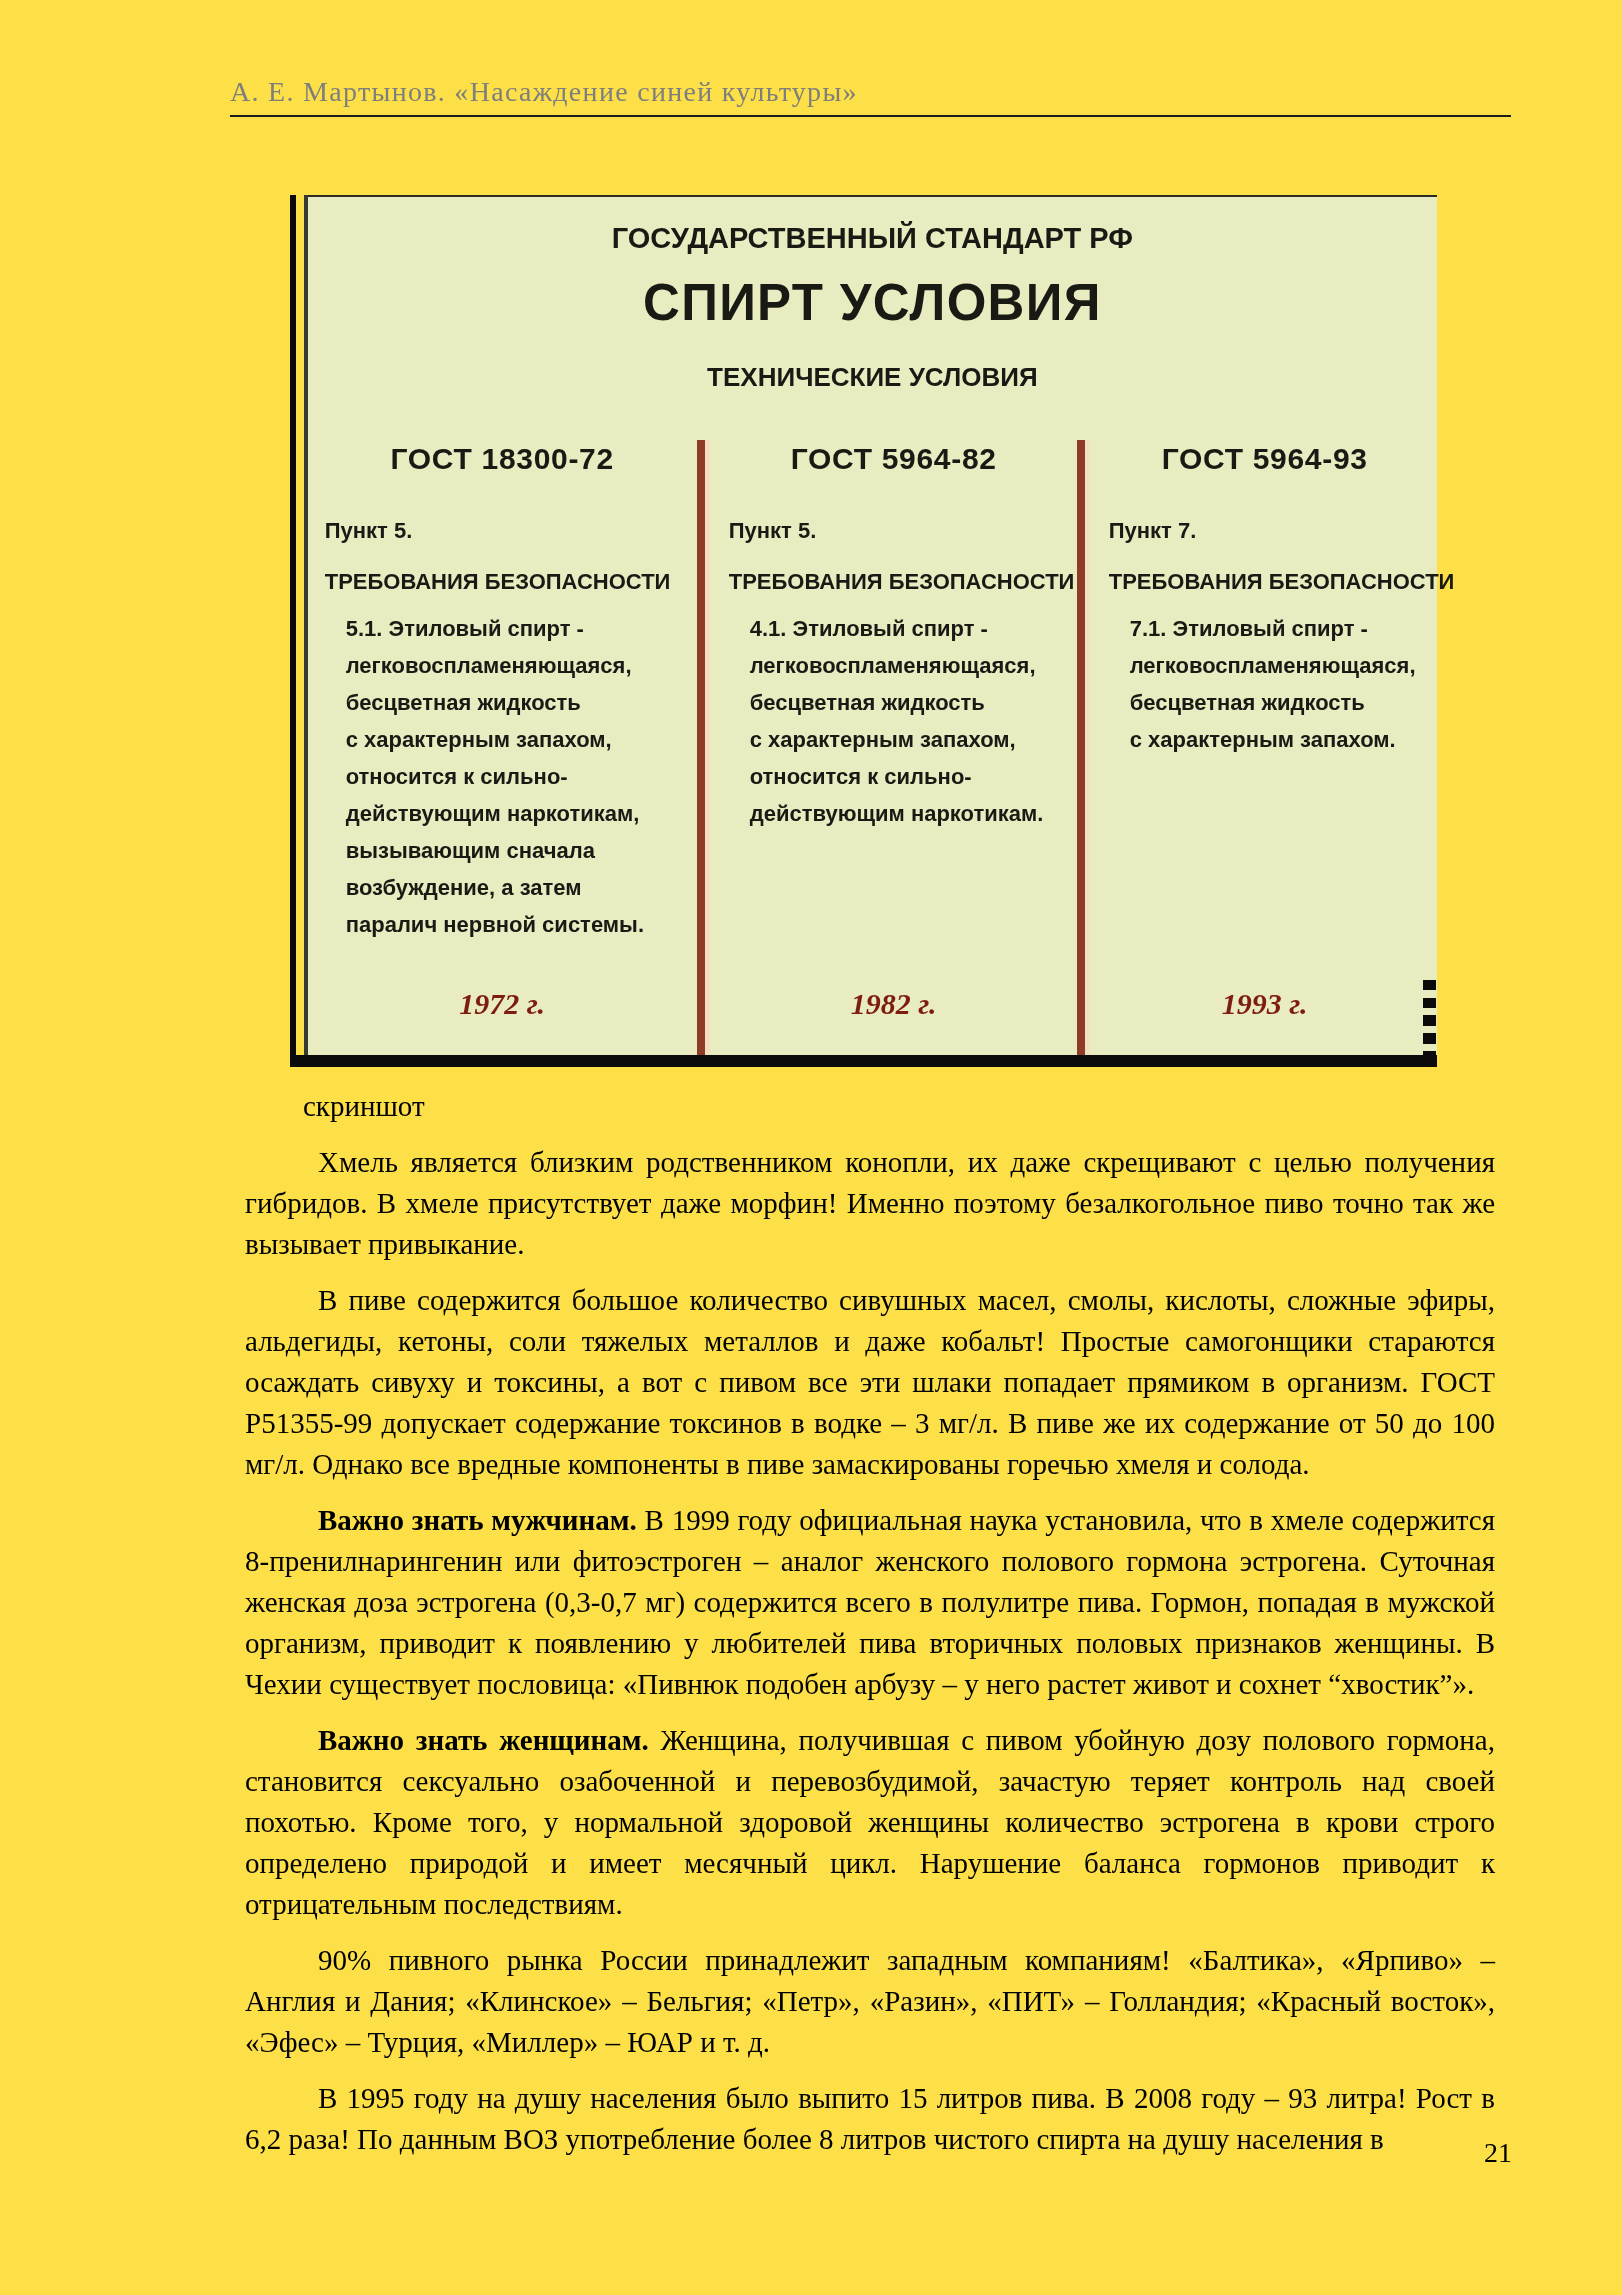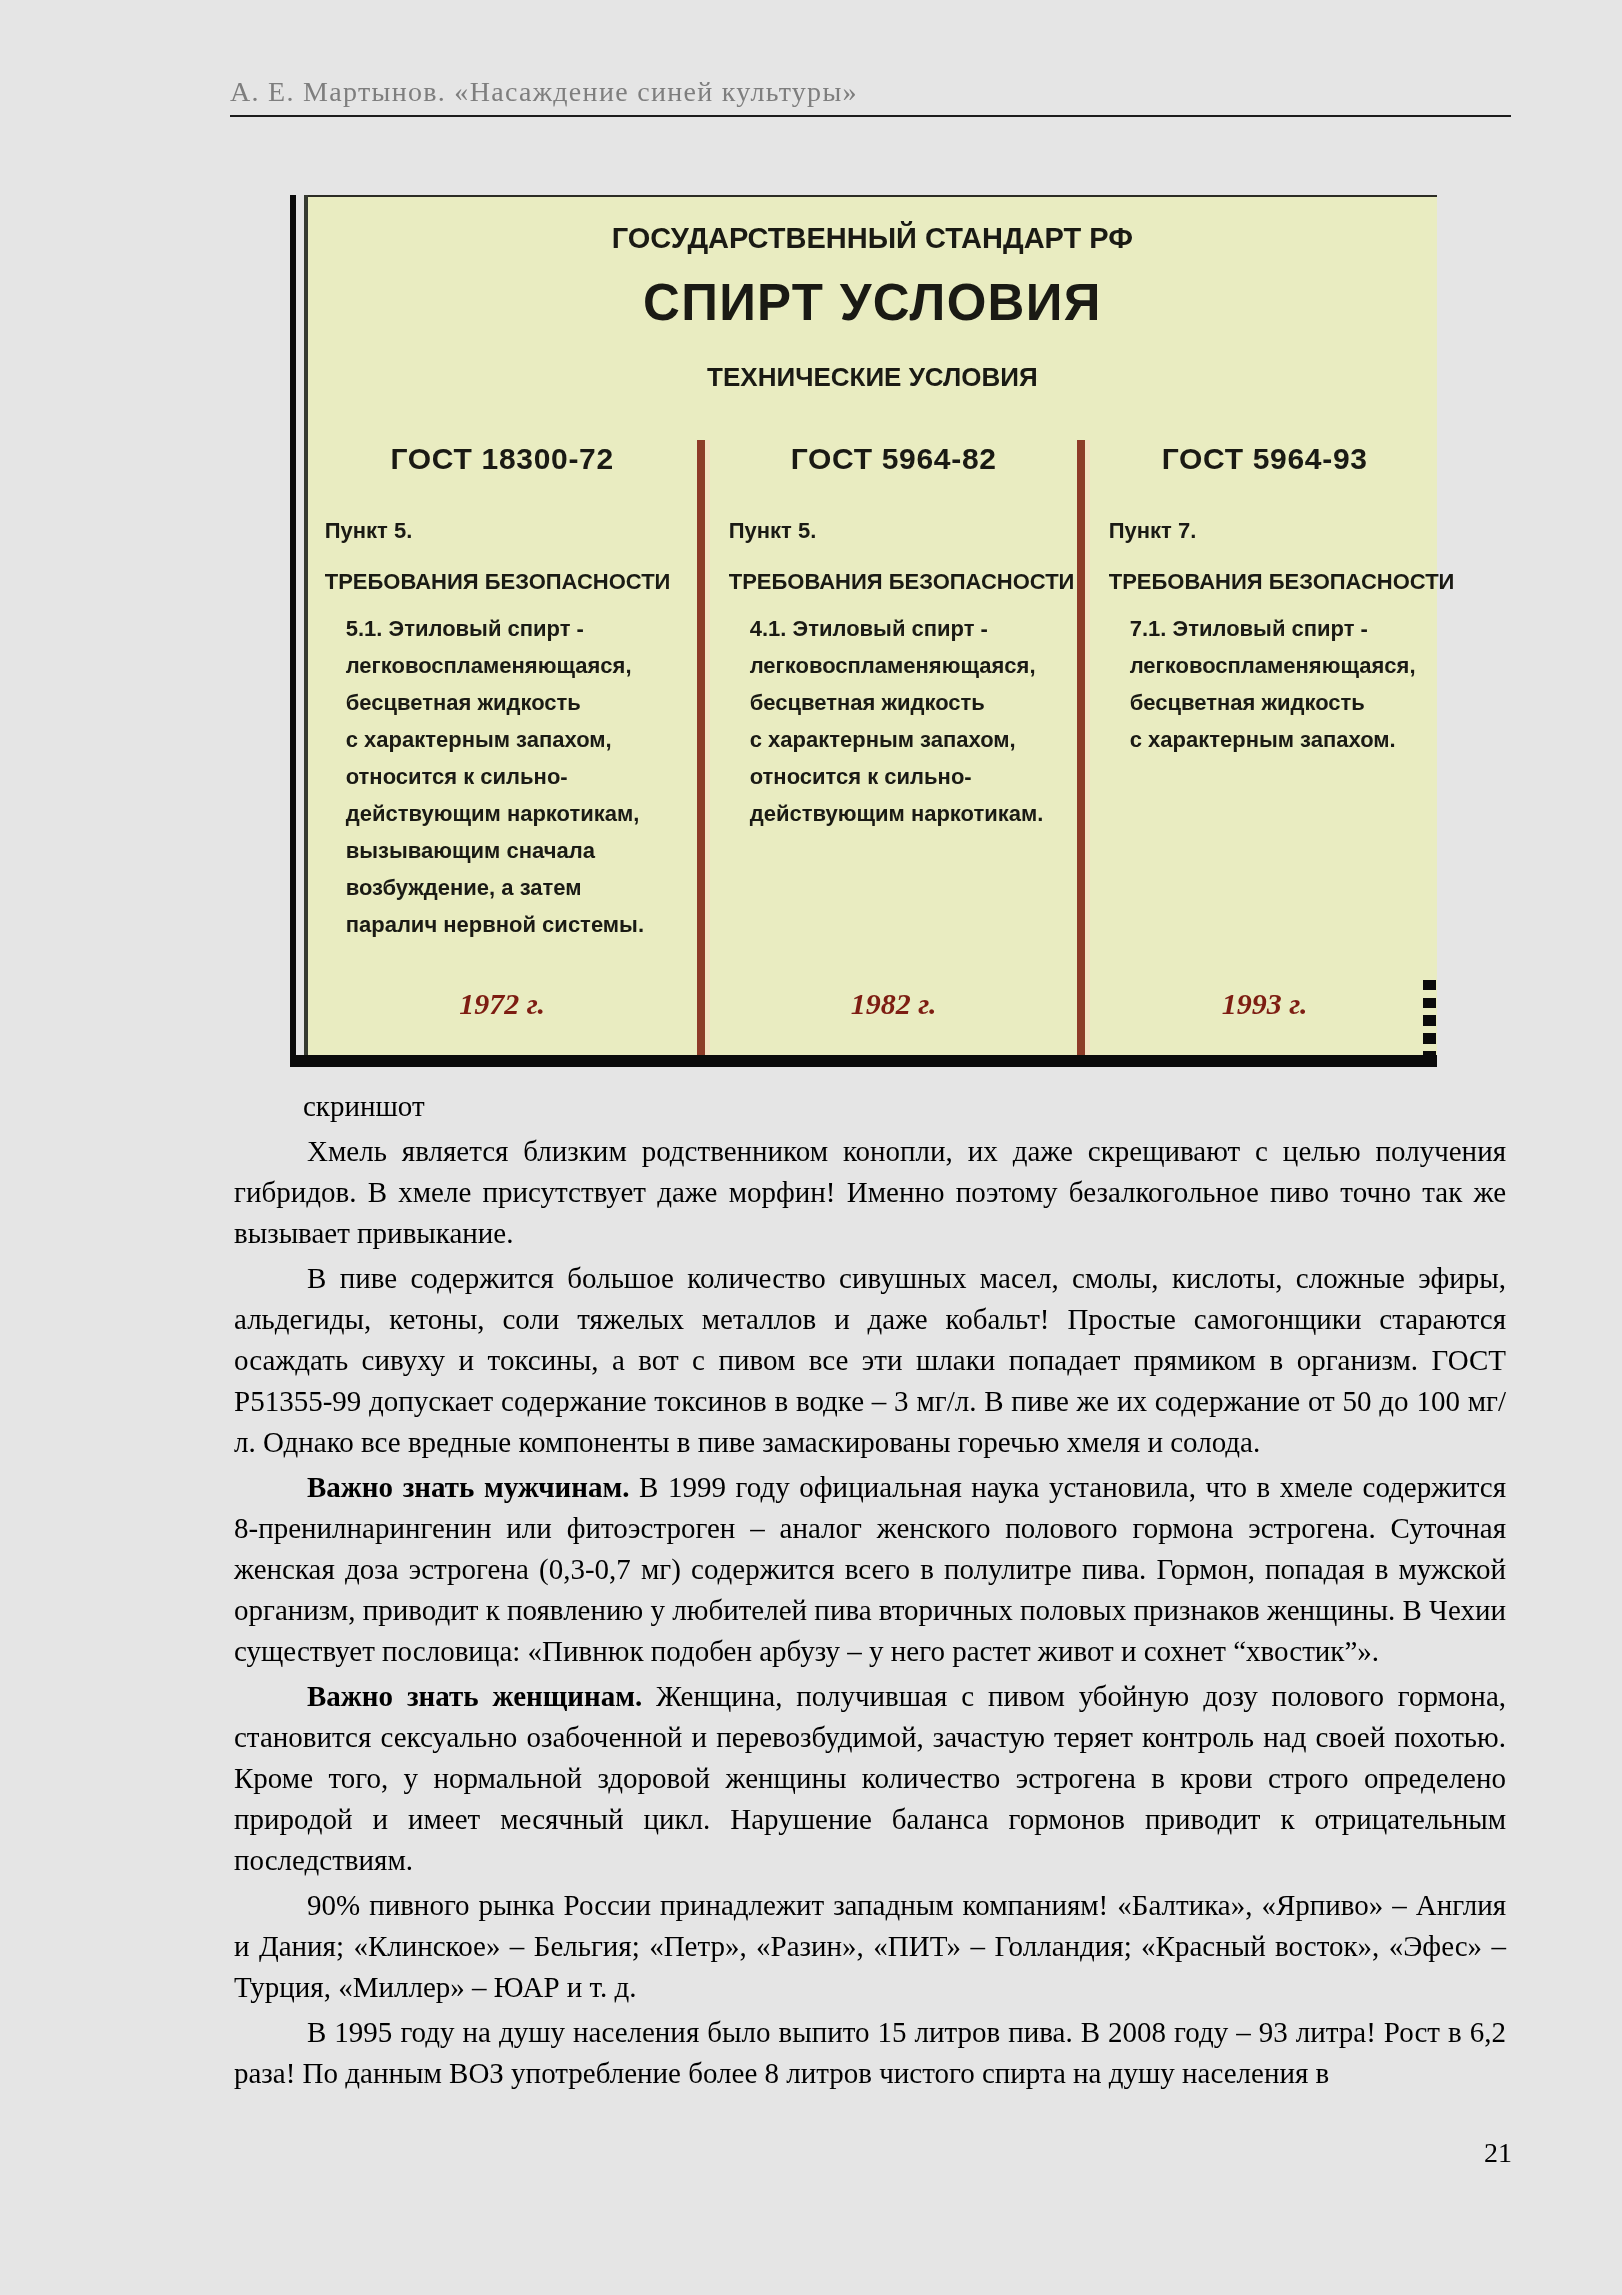--- a/index.html
+++ b/index.html
@@ -1,17 +1,17 @@
 <!DOCTYPE html>
 <html style="--fig-bg: #e9ecc1; --divider: #8e3b28; --year: #7d1d12;font-size:10.5px"><head>
 <meta charset="utf-8">
 <style>
   html,body { margin:0; padding:0; background:#ffffff; }
   .page {
-    position:relative; width:1623px; height:2295px; background:#e5e5e5;
+    position:relative; width:1623px; height:2295px; background:#fde047;
     font-family:"Liberation Serif", serif; color:#000; overflow:hidden;
   }
 
   
   .running-header {
     position:absolute; left:230px; top:76px;
     font-size:28px; color:#7e7e7e; letter-spacing:1.3px; white-space:nowrap;
   }
   .header-rule {
     position:absolute; left:230px; top:115px; width:1281px; height:2px; background:#1c1c1c;
@@ -61,21 +61,21 @@
     position:absolute; right:1.3px; bottom:11.8px; width:13px; height:75px; z-index:6;
     background:repeating-linear-gradient(to bottom,#0b0b0b 0 10.5px,rgba(0,0,0,0) 10.5px 17.7px);
   }
 
   
   .bodytext {
     position:absolute; left:230px; top:1086px; width:1280px;
     font-size:29px; line-height:41px; text-align:justify; color:#000;
   }
   .caption { text-align:left; text-indent:73px; }
-  .bodytext p { margin:4px; text-indent:73px; }
+  .bodytext p { margin:15px; text-indent:73px; }
   .lead { font-weight:700; }
 
   .page-number {
     position:absolute; top:2137px; right:111px; font-size:28px; color:#000;
   }
 </style>
 </head>
 <body>
 
 <div class="page">

